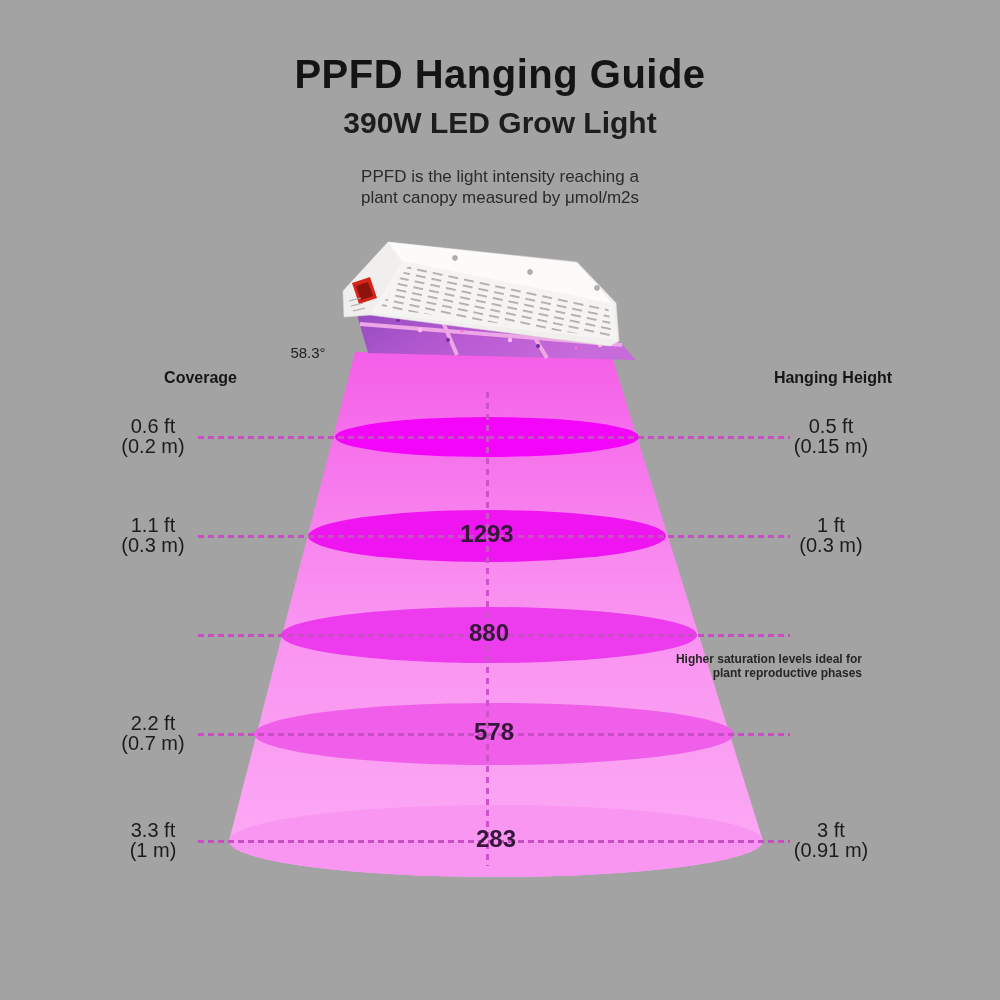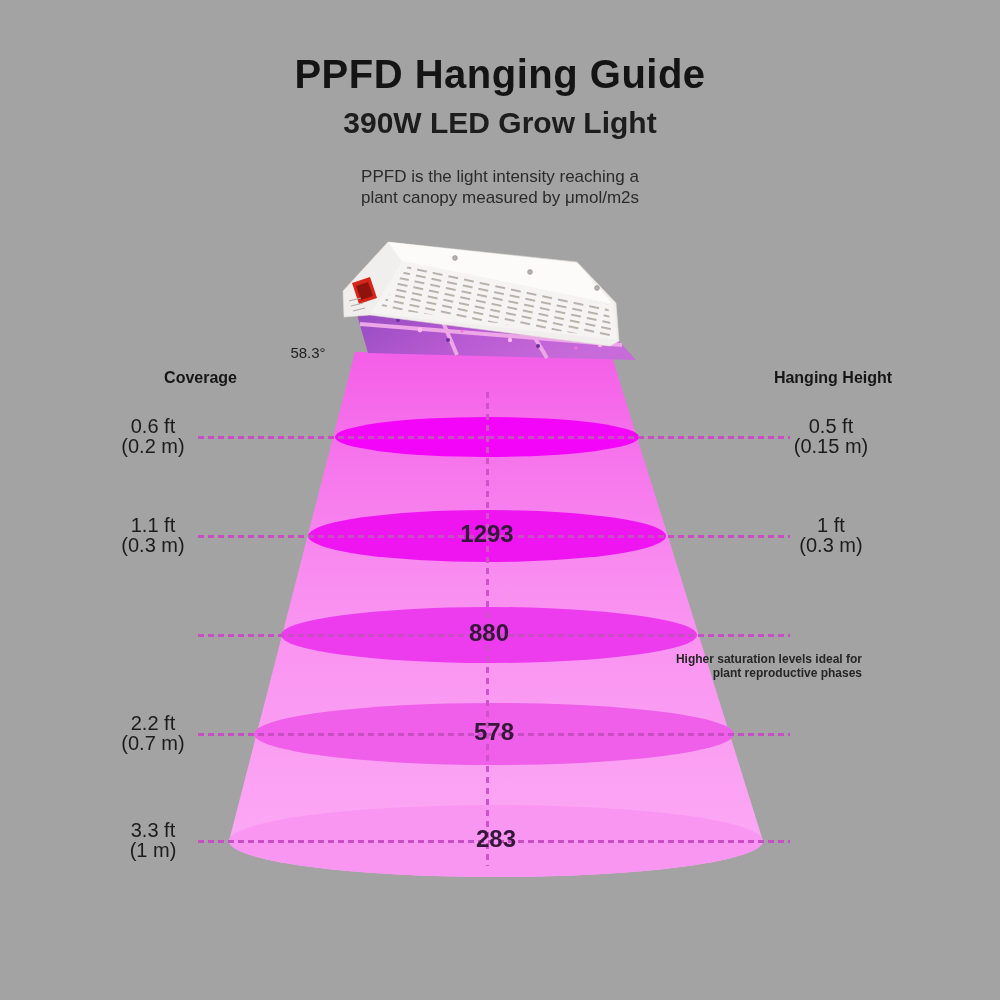--- a/index.html
+++ b/index.html
@@ -149,14 +149,18 @@
     <div>2.2 ft</div>
     <div>(0.7 m)</div>
   </div>
   <div class="abs ppfd-value" style="left:394px;top:718px">578</div>
 
   <div class="abs row-label" style="left:73px;top:820px">
     <div>3.3 ft</div>
     <div>(1 m)</div>
   </div>
   <div class="abs ppfd-value" style="left:396px;top:825px">283</div>
+  <div class="abs row-label" style="left:751px;top:820px">
+    <div>3 ft</div>
+    <div>(0.91 m)</div>
+  </div>
 
 </div>
 
 </body></html>

